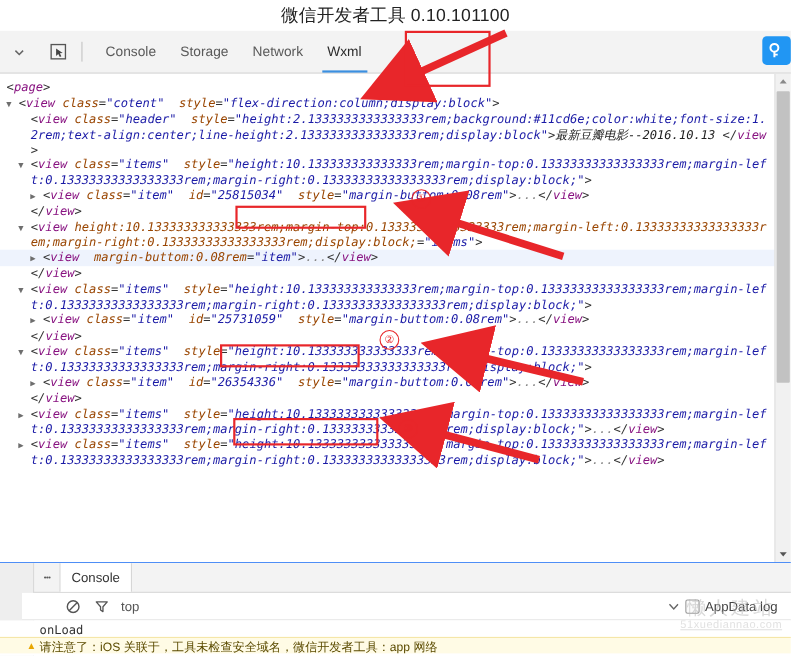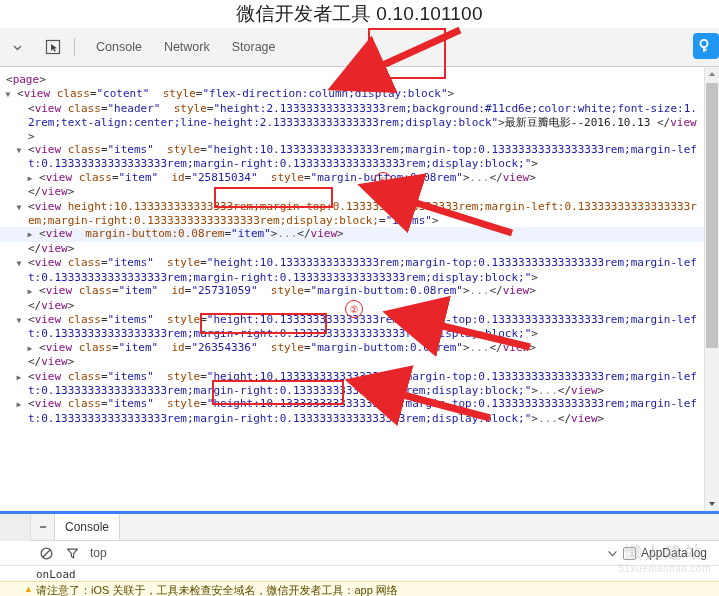--- a/index.html
+++ b/index.html
@@ -18,21 +18,21 @@
   
   .titlebar {
     height: 28px;
     background: #ffffff;
     display: flex;
     align-items: center;
     justify-content: center;
     position: relative;
   }
   .titlebar-text {
-    font-size: 19px;
+    font-size: 16px;
     color: #222;
     letter-spacing: .2px;
   }
 
   
   .devtools-bar {
     height: 38px;
     background: #f3f3f3;
     border-bottom: 1px solid #cdcdcd;
     display: flex;
@@ -101,21 +101,22 @@
     cursor: pointer;
     overflow: hidden;
   }
 
   
   .tree-pane {
     position: relative;
     height: 444px;
     background: #ffffff;
     overflow: hidden;
-    border-bottom: 3px solid #3b82f6;
+    border-bottom: 1px solid #3b82f6;
+    font-style: italic;
   }
   .tree-scroll {
     position: absolute;
     left: 0; top: 0; right: 14px; bottom: 0;
     overflow: hidden;
     padding: 6px 0 0 0;
   }
   .code {
     font-family: "DejaVu Sans Mono", "Liberation Mono", monospace;
     font-size: 11px;
@@ -204,20 +205,21 @@
     cursor: pointer;
   }
   .console-toolbar {
     height: 24px;
     display: flex;
     align-items: center;
     padding: 0 8px;
     border-bottom: 1px solid #e3e3e3;
     background: #fff;
     position: relative;
+    margin-left: 20px;
   }
   .ct-icon {
     width: 20px; height: 20px;
     display: flex; align-items: center; justify-content: center;
     cursor: pointer;
   }
   .ctx-label {
     font-size: 12px;
     color: #555;
     margin-left: 8px;
@@ -326,20 +328,21 @@
     color: #b9b9b9;
     letter-spacing: 3px;
     font-family: "DejaVu Sans", sans-serif;
   }
   .wm-sub {
     font-size: 10px;
     color: #c9c9c9;
     letter-spacing: .5px;
     margin-top: -1px;
     font-family: "Liberation Sans", sans-serif;
+    text-decoration: underline;
   }
 </style>
 </head>
 <body>
 
 <div class="titlebar">
   <div class="titlebar-text">微信开发者工具 0.10.101100</div>
 </div>
 
 <div class="devtools-bar">
@@ -355,24 +358,27 @@
         <path d="M6 5 L6 12 L8 10 L9.4 12.8 L10.8 12.1 L9.4 9.4 L12 9.2 Z" fill="#444"></path>
       </svg>
     </div>
     <div class="bar-sep"></div>
   </div>
   <div class="tabs">
     <div class="tab">
         <span>Console</span>
       </div>
     <div class="tab">
+        <span>Storage</span>
+      </div>
+    <div class="tab">
         <span>Network</span>
       </div>
-    <div class="tab">
-        <span>Storage</span>
+    <div class="tab active">
+        <span>Wxml</span>
       </div>
   </div>
   <div class="topright-icon">
     <svg width="18" height="18" viewBox="0 0 18 18">
       <circle cx="7" cy="6.5" r="3.6" fill="none" stroke="#ffffff" stroke-width="1.8"></circle>
       <path d="M7 10 L7 15" stroke="#ffffff" stroke-width="1.8"></path>
       <path d="M7 12.6 L10 12.6" stroke="#ffffff" stroke-width="1.6"></path>
     </svg>
   </div>
 </div>

